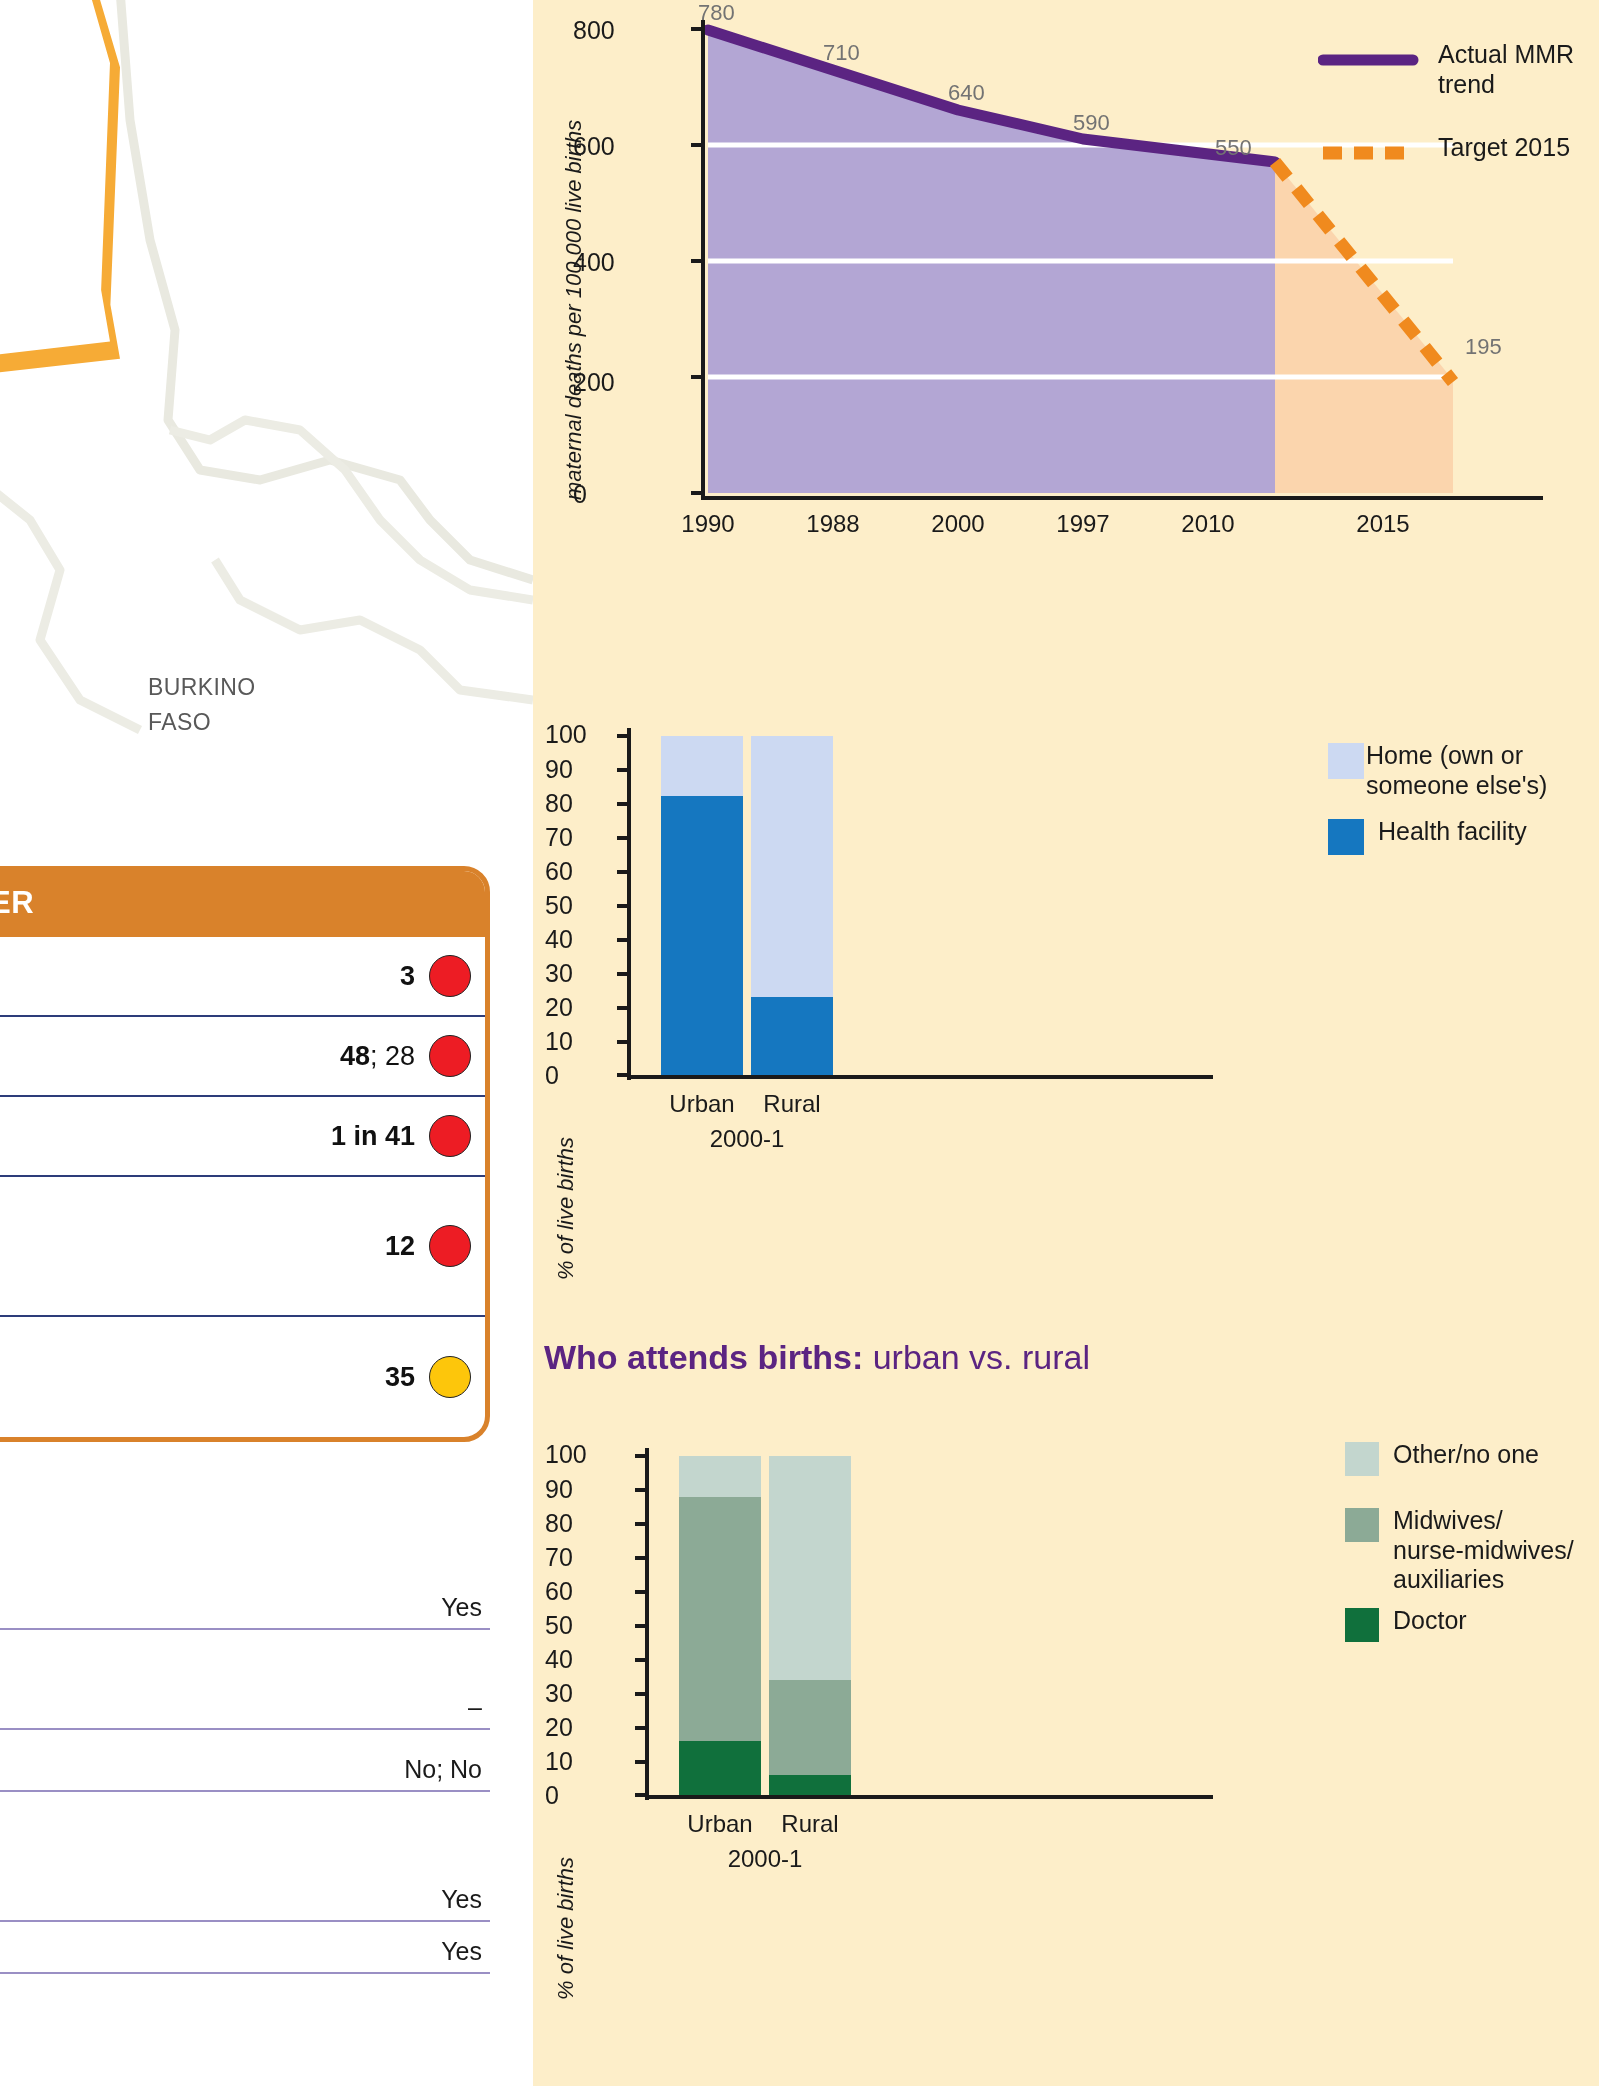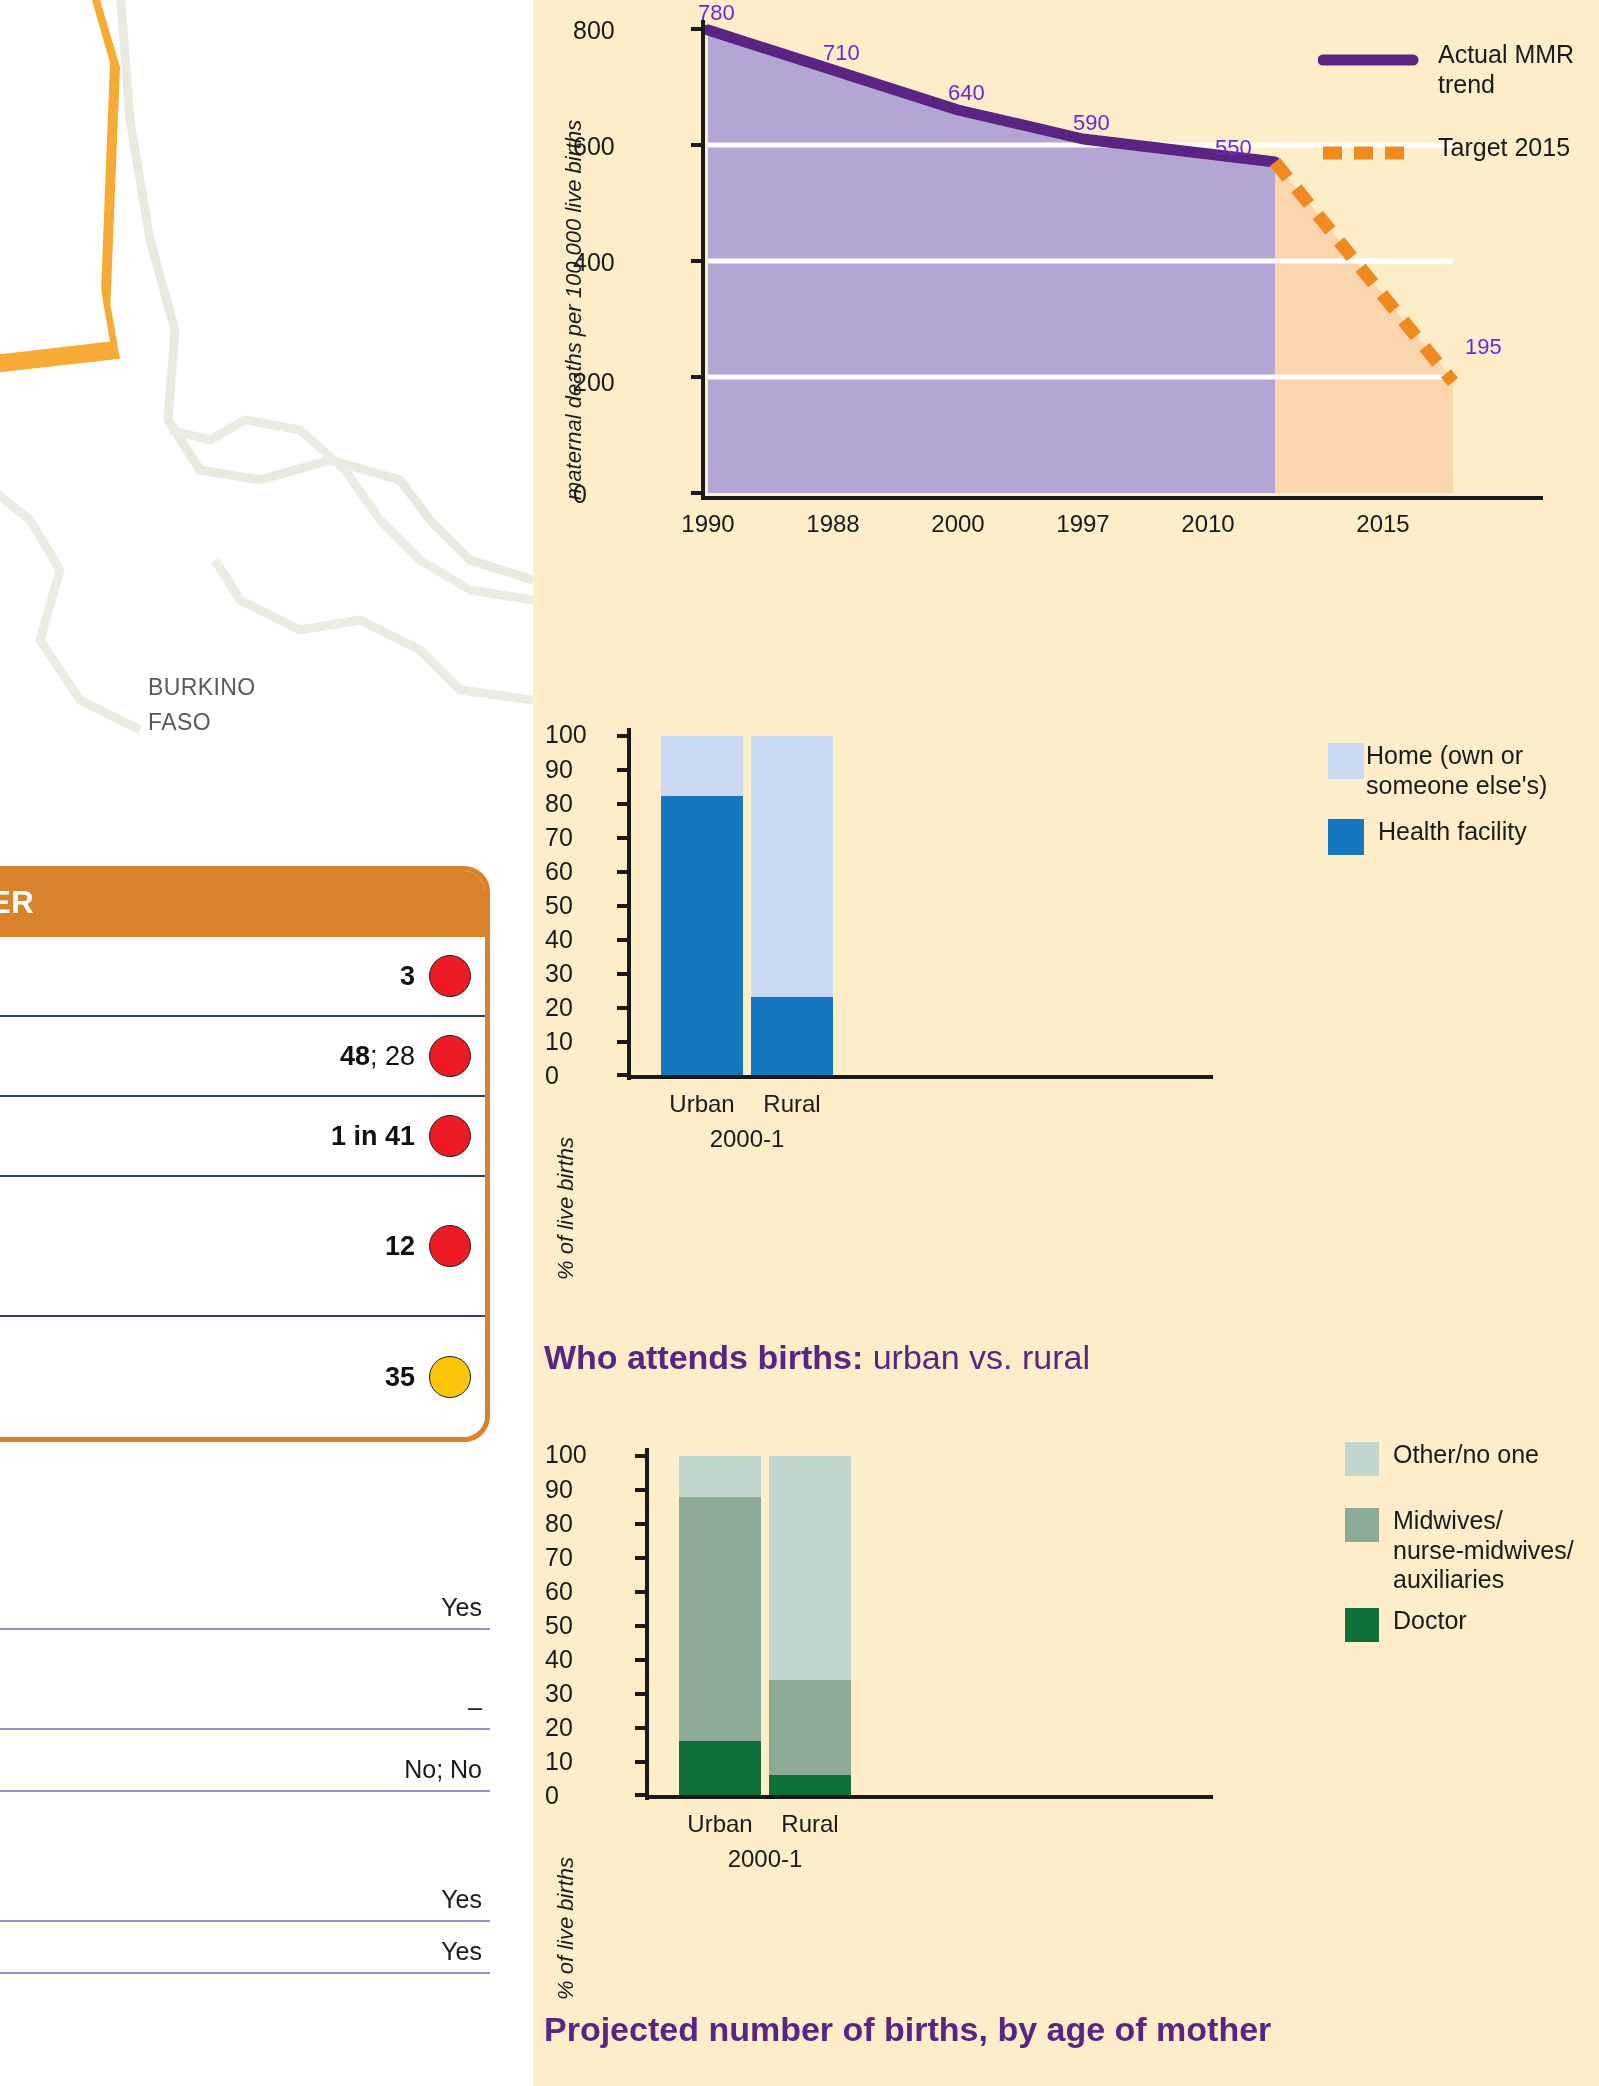--- a/index.html
+++ b/index.html
@@ -179,21 +179,21 @@
   .cat-label {
     position: absolute;
     font-size: 24px;
     color: #1a1a1a;
     text-align: center;
     white-space: nowrap;
   }
   .data-label {
     position: absolute;
     font-size: 22px;
-    color: #6d28d9;
+    color: #737373;
     white-space: nowrap;
   }
   .legend-text {
     position: absolute;
     font-size: 25px;
     color: #1a1a1a;
     line-height: 1.18;
   }
   .legend-swatch {
     position: absolute;
@@ -445,17 +445,14 @@
 
     <div class="legend-swatch" style="left:812px; top:88px; width:34px; height:34px; background:#8caa96;"></div>
     <div class="legend-text" style="left:860px; top:86px; width:230px; white-space:pre-line;">Midwives/
 nurse-midwives/
 auxiliaries</div>
 
     <div class="legend-swatch" style="left:812px; top:188px; width:34px; height:34px; background:#10703c;"></div>
     <div class="legend-text" style="left:860px; top:186px; width:180px;">Doctor</div>
   </div>
 
-  <div class="section-title" style="left:11px; top:2010px;">
-    <b>Projected number of births, by age of mother</b><span></span>
-  </div>
 
 </div>
 
 </body></html>

